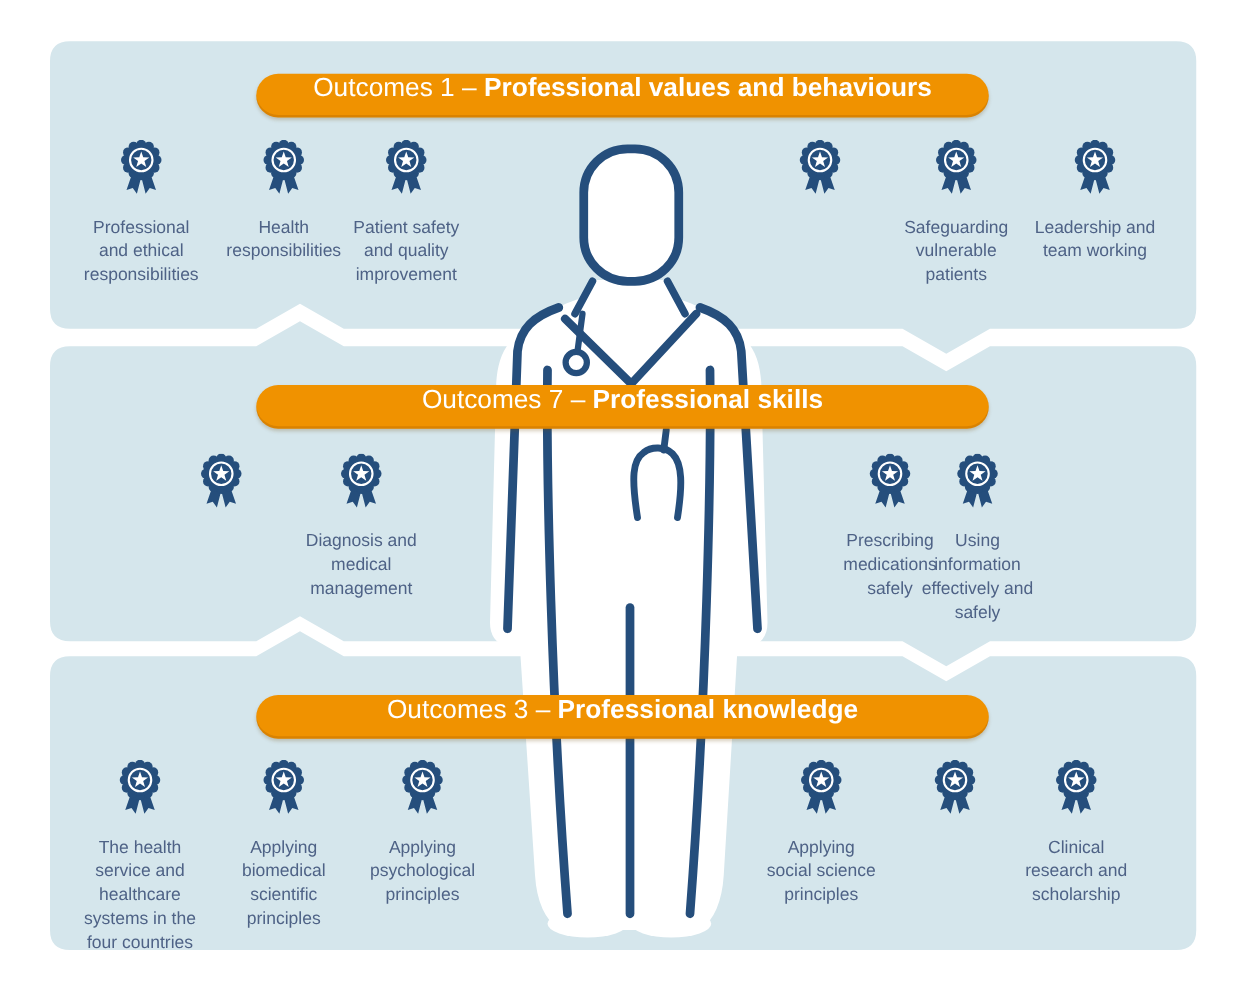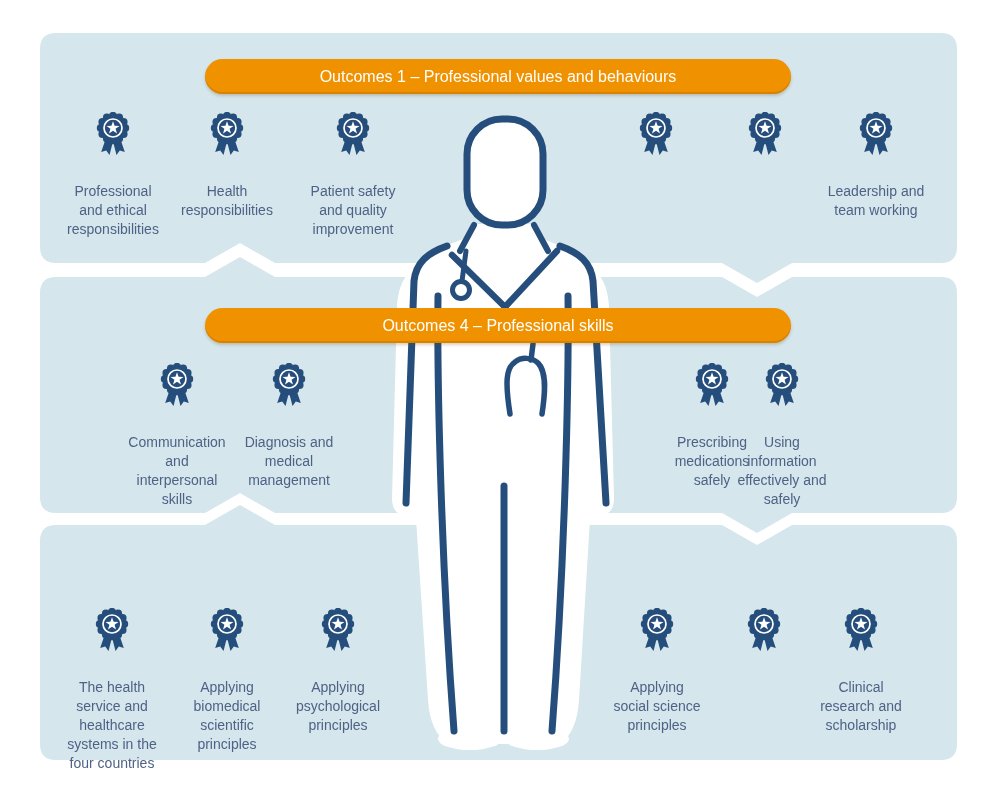--- a/index.html
+++ b/index.html
@@ -4,30 +4,30 @@
 <title>Outcomes diagram</title>
 <style>
   html,body{margin:0;padding:0;background:#fff;}
   #stage{
     position:relative;width:999px;height:800px;overflow:hidden;
     background:#ffffff;font-family:"Liberation Sans", sans-serif;
   }
   .layer{position:absolute;left:0;top:0;width:999px;height:800px;pointer-events:none;}
   .banner{
     position:absolute;height:35px;border-radius:17.5px;
-    background:#f09200;color:#fff;display:flex;align-items:center;justify-content:center;
-    font-size:16px;z-index:4;
+    background:#f09200;color:#fff;display:flex;justify-content:center;
+    font-size:21px;z-index:4;
     box-shadow:0 2px 3px rgba(110,75,10,.25), inset 0 -2px 0 rgba(150,85,0,.25);
     white-space:pre;
   }
   .banner-prefix{font-weight:400;}
-  .banner-bold{font-weight:400;}
+  .banner-bold{font-weight:700;}
   .item{
     position:absolute;width:140px;display:flex;flex-direction:column;align-items:center;
-    gap:22px;z-index:3;
+    gap:12px;z-index:3;
   }
   .item svg.rosette{width:40px;height:48px;display:block;}
   .item-label{
     font-size:14px;line-height:1.36;color:#4e6286;text-align:center;white-space:pre-line;
   }
 </style>
 </head>
 <body>
 
 <div id="stage">
@@ -60,21 +60,24 @@
         <path stroke-width="5.5" d="M533,344 L531,360"></path>
         <path stroke-width="5.5" d="M510,414 C505,382 506,368 515,362 C521,357 532,357 538,363 C546,371 546,388 542,414"></path>
       </g>
     </g>
   </svg>
 
   <div class="banner" style="left:205px;top:59px;width:586px">
     <span class="banner-prefix">Outcomes 1 – </span><span class="banner-bold">Professional values and behaviours</span>
   </div>
   <div class="banner" style="left:205px;top:308px;width:586px">
-    <span class="banner-prefix">Outcomes 4 – </span><span class="banner-bold">Professional skills</span>
+    <span class="banner-prefix">Outcomes 7 – </span><span class="banner-bold">Professional skills</span>
+  </div>
+  <div class="banner" style="left:205px;top:556px;width:586px">
+    <span class="banner-prefix">Outcomes 3 – </span><span class="banner-bold">Professional knowledge</span>
   </div>
 
   <div class="item" style="left:43px;top:112px">
     <svg class="rosette" viewBox="0 0 40 48">
         <path d="M13.5,24.5 L20.5,27.5 L16.5,43 L13.2,38.4 L8.2,40 Z" fill="#254e7c"></path>
         <path d="M26.5,24.5 L19.5,27.5 L23.5,43 L26.8,38.4 L31.8,40 Z" fill="#254e7c"></path>
         <circle cx="32.20" cy="16.00" r="4" fill="#254e7c"></circle>
         <circle cx="30.57" cy="22.10" r="4" fill="#254e7c"></circle>
         <circle cx="26.10" cy="26.57" r="4" fill="#254e7c"></circle>
         <circle cx="20.00" cy="28.20" r="4" fill="#254e7c"></circle>
@@ -110,21 +113,21 @@
         <circle cx="20.00" cy="3.80" r="4" fill="#254e7c"></circle>
         <circle cx="26.10" cy="5.43" r="4" fill="#254e7c"></circle>
         <circle cx="30.57" cy="9.90" r="4" fill="#254e7c"></circle>
         <circle cx="20" cy="16" r="12.6" fill="#254e7c"></circle>
         <circle cx="20" cy="16" r="9" fill="none" stroke="#fff" stroke-width="1.7"></circle>
         <polygon points="20.00,9.20 21.59,13.82 26.47,13.90 22.57,16.83 24.00,21.50 20.00,18.70 16.00,21.50 17.43,16.83 13.53,13.90 18.41,13.82" fill="#fff"></polygon>
       </svg>
     <div class="item-label">Health
 responsibilities</div>
   </div>
-  <div class="item" style="left:283px;top:112px">
+  <div class="item" style="left:255px;top:112px">
     <svg class="rosette" viewBox="0 0 40 48">
         <path d="M13.5,24.5 L20.5,27.5 L16.5,43 L13.2,38.4 L8.2,40 Z" fill="#254e7c"></path>
         <path d="M26.5,24.5 L19.5,27.5 L23.5,43 L26.8,38.4 L31.8,40 Z" fill="#254e7c"></path>
         <circle cx="32.20" cy="16.00" r="4" fill="#254e7c"></circle>
         <circle cx="30.57" cy="22.10" r="4" fill="#254e7c"></circle>
         <circle cx="26.10" cy="26.57" r="4" fill="#254e7c"></circle>
         <circle cx="20.00" cy="28.20" r="4" fill="#254e7c"></circle>
         <circle cx="13.90" cy="26.57" r="4" fill="#254e7c"></circle>
         <circle cx="9.43" cy="22.10" r="4" fill="#254e7c"></circle>
         <circle cx="7.80" cy="16.00" r="4" fill="#254e7c"></circle>
@@ -175,20 +178,23 @@
         <circle cx="7.80" cy="16.00" r="4" fill="#254e7c"></circle>
         <circle cx="9.43" cy="9.90" r="4" fill="#254e7c"></circle>
         <circle cx="13.90" cy="5.43" r="4" fill="#254e7c"></circle>
         <circle cx="20.00" cy="3.80" r="4" fill="#254e7c"></circle>
         <circle cx="26.10" cy="5.43" r="4" fill="#254e7c"></circle>
         <circle cx="30.57" cy="9.90" r="4" fill="#254e7c"></circle>
         <circle cx="20" cy="16" r="12.6" fill="#254e7c"></circle>
         <circle cx="20" cy="16" r="9" fill="none" stroke="#fff" stroke-width="1.7"></circle>
         <polygon points="20.00,9.20 21.59,13.82 26.47,13.90 22.57,16.83 24.00,21.50 20.00,18.70 16.00,21.50 17.43,16.83 13.53,13.90 18.41,13.82" fill="#fff"></polygon>
       </svg>
+    <div class="item-label">Safeguarding
+vulnerable
+patients</div>
   </div>
   <div class="item" style="left:806px;top:112px">
     <svg class="rosette" viewBox="0 0 40 48">
         <path d="M13.5,24.5 L20.5,27.5 L16.5,43 L13.2,38.4 L8.2,40 Z" fill="#254e7c"></path>
         <path d="M26.5,24.5 L19.5,27.5 L23.5,43 L26.8,38.4 L31.8,40 Z" fill="#254e7c"></path>
         <circle cx="32.20" cy="16.00" r="4" fill="#254e7c"></circle>
         <circle cx="30.57" cy="22.10" r="4" fill="#254e7c"></circle>
         <circle cx="26.10" cy="26.57" r="4" fill="#254e7c"></circle>
         <circle cx="20.00" cy="28.20" r="4" fill="#254e7c"></circle>
         <circle cx="13.90" cy="26.57" r="4" fill="#254e7c"></circle>
@@ -220,24 +226,20 @@
         <circle cx="7.80" cy="16.00" r="4" fill="#254e7c"></circle>
         <circle cx="9.43" cy="9.90" r="4" fill="#254e7c"></circle>
         <circle cx="13.90" cy="5.43" r="4" fill="#254e7c"></circle>
         <circle cx="20.00" cy="3.80" r="4" fill="#254e7c"></circle>
         <circle cx="26.10" cy="5.43" r="4" fill="#254e7c"></circle>
         <circle cx="30.57" cy="9.90" r="4" fill="#254e7c"></circle>
         <circle cx="20" cy="16" r="12.6" fill="#254e7c"></circle>
         <circle cx="20" cy="16" r="9" fill="none" stroke="#fff" stroke-width="1.7"></circle>
         <polygon points="20.00,9.20 21.59,13.82 26.47,13.90 22.57,16.83 24.00,21.50 20.00,18.70 16.00,21.50 17.43,16.83 13.53,13.90 18.41,13.82" fill="#fff"></polygon>
       </svg>
-    <div class="item-label">Communication
-and
-interpersonal
-skills</div>
   </div>
   <div class="item" style="left:219px;top:363px">
     <svg class="rosette" viewBox="0 0 40 48">
         <path d="M13.5,24.5 L20.5,27.5 L16.5,43 L13.2,38.4 L8.2,40 Z" fill="#254e7c"></path>
         <path d="M26.5,24.5 L19.5,27.5 L23.5,43 L26.8,38.4 L31.8,40 Z" fill="#254e7c"></path>
         <circle cx="32.20" cy="16.00" r="4" fill="#254e7c"></circle>
         <circle cx="30.57" cy="22.10" r="4" fill="#254e7c"></circle>
         <circle cx="26.10" cy="26.57" r="4" fill="#254e7c"></circle>
         <circle cx="20.00" cy="28.20" r="4" fill="#254e7c"></circle>
         <circle cx="13.90" cy="26.57" r="4" fill="#254e7c"></circle>

